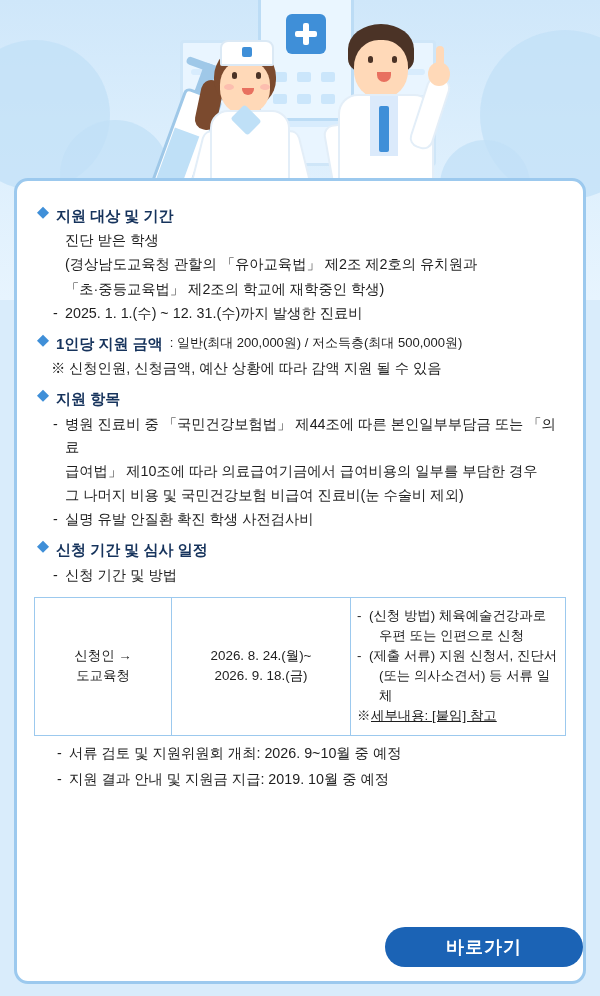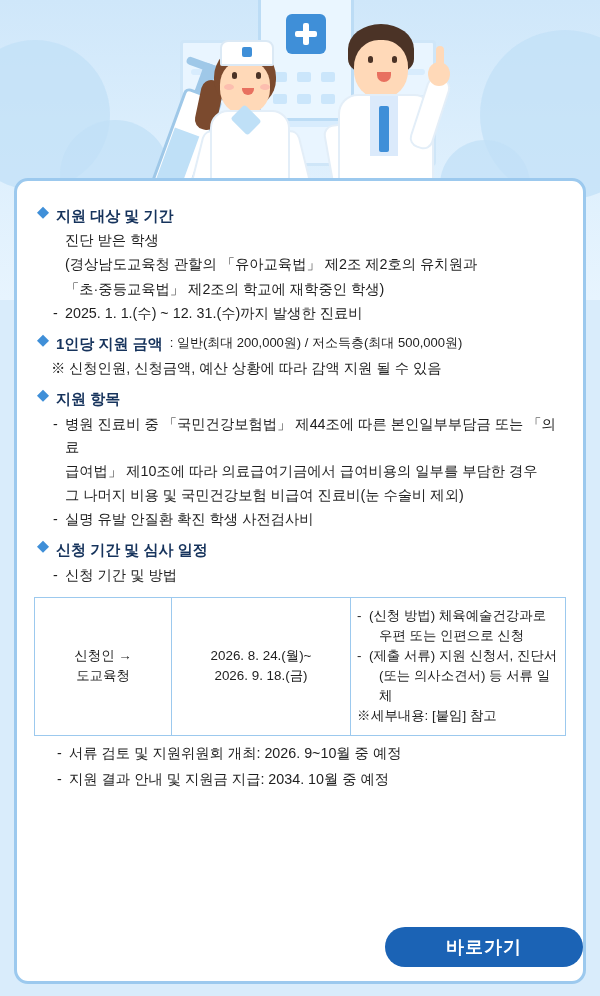--- a/index.html
+++ b/index.html
@@ -307,21 +307,21 @@
     color: #1e1e1e;
     line-height: 1.5;
     margin-left: 28px;
   }
   td.col-who { width: 124px; text-align: center; }
   td.col-when { width: 166px; text-align: center; }
   td.col-how { text-align: left; padding-left: 10px; }
   td.col-how ul { list-style: none; margin: 0; padding: 0; }
   td.col-how li { position: relative; padding-left: 12px; }
   td.col-how li.dash:before { content: "-"; position: absolute; left: 0; top: 0; }
-  td.col-how li.note { padding-left: 14px; }
+  td.col-how li.note { padding-left: 14px; text-decoration: underline; }
   td.col-how li.note:before { content: "\203B"; position: absolute; left: 0; top: 0; }
   td.col-how li .ind { display: block; padding-left: 10px; }
 
   ul.after-table { list-style: none; margin: 6px 0 0 0; padding: 0 0 0 22px; }
   ul.after-table li { position: relative; padding-left: 14px; margin: 3px 0; font-size: 14.3px; }
   ul.after-table li:before { content: "-"; position: absolute; left: 2px; top: 0; }
 
   
   .cta-wrap {
     position: absolute;
@@ -476,21 +476,21 @@
               </li>
               <li class="note">세부내용: [붙임] 참고</li>
             </ul>
           </td>
         </tr>
       </tbody>
     </table>
 
     <ul class="after-table">
       <li>서류 검토 및 지원위원회 개최: 2026. 9~10월 중 예정</li>
-      <li>지원 결과 안내 및 지원금 지급: 2034. 10월 중 예정</li>
+      <li>지원 결과 안내 및 지원금 지급: 2019. 10월 중 예정</li>
     </ul>
 
   </div>
 
   <div class="cta-wrap">
     <button class="cta">바로가기</button>
   </div>
 </div>
 
 </body></html>

